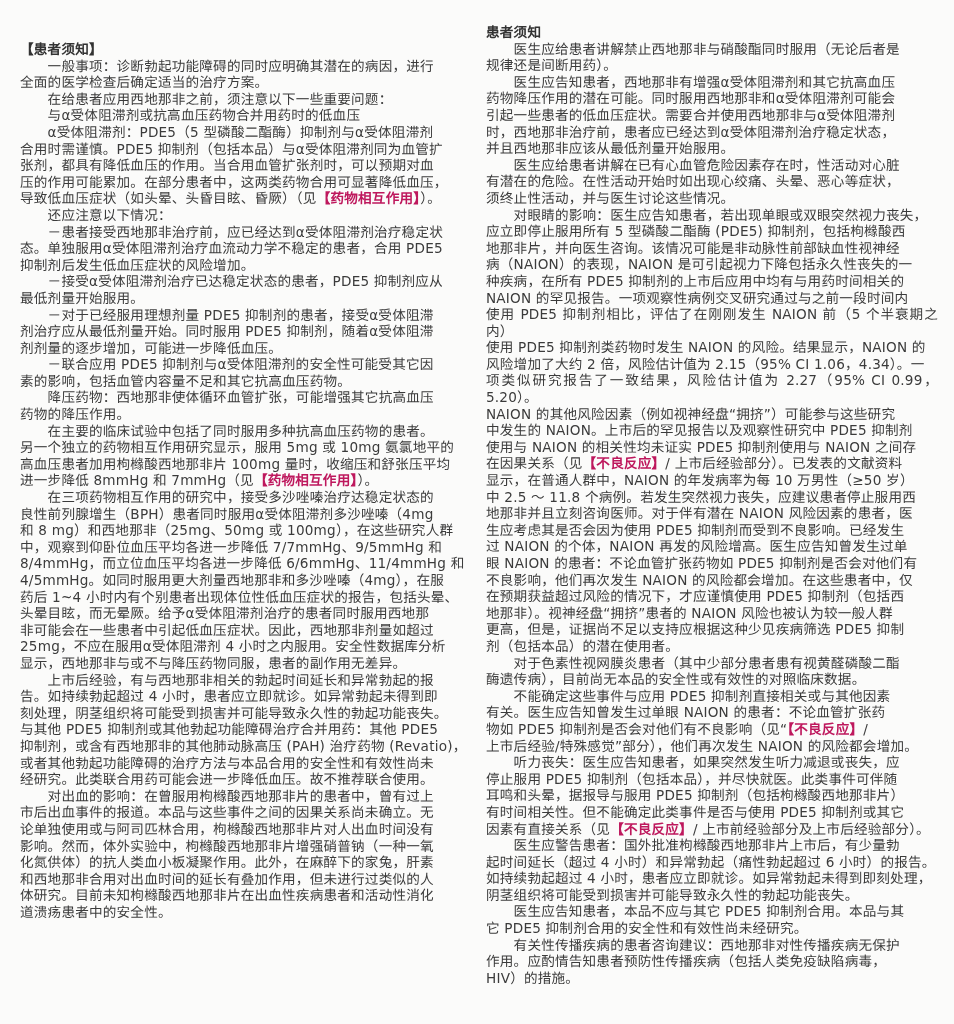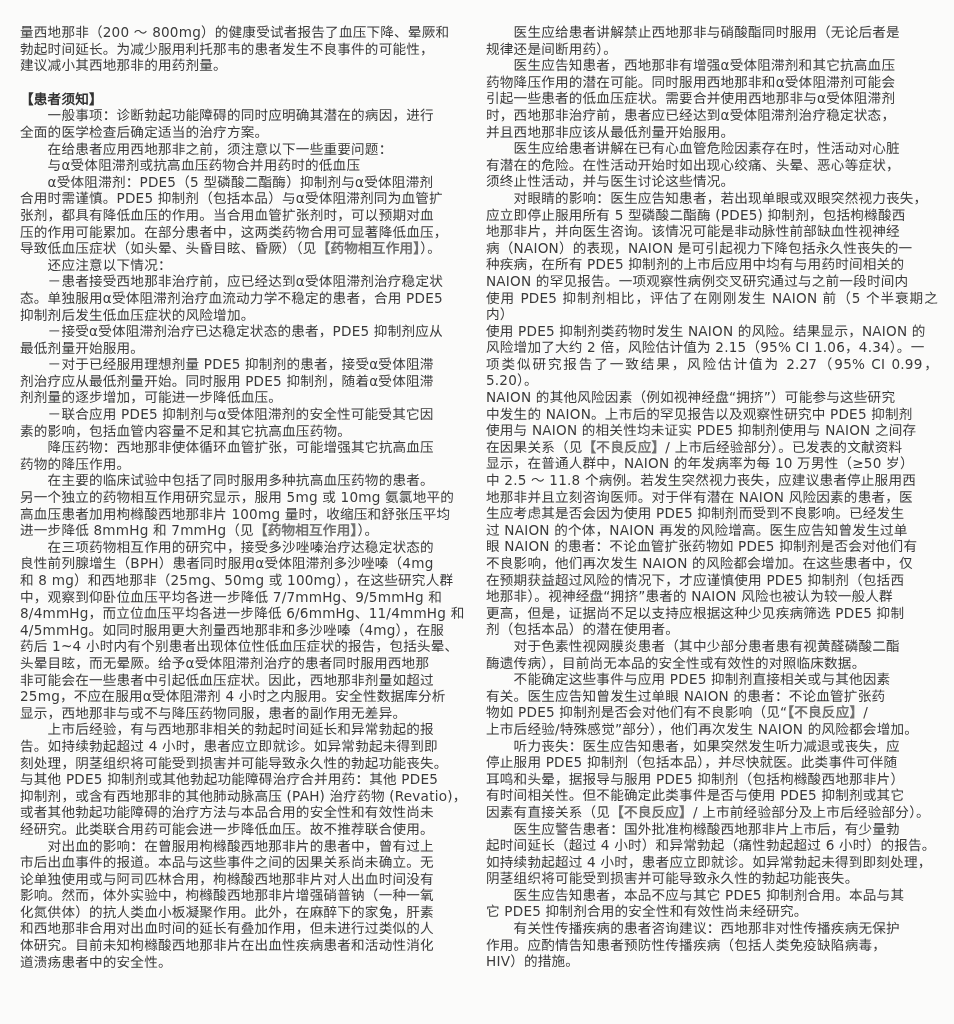--- a/index.html
+++ b/index.html
@@ -36,32 +36,29 @@
   .heading {
     font-weight: bold;
     color: #333333;
     margin: 0;
   }
   .left-heading-gap {
     margin-top: 17px;
   }
   b {
     font-weight: bold;
-    color: #737373;
+    color: #be185d;
   }
 </style>
 </head>
 <body>
 
 <div class="page">
 
   <div class="col">
-    <p class="pre">量西地那非（200 ～ 800mg）的健康受试者报告了血压下降、晕厥和
-勃起时间延长。为减少服用利托那韦的患者发生不良事件的可能性，
-建议减小其西地那非的用药剂量。</p>
     <p class="heading left-heading-gap">【患者须知】</p>
     <p class="pre">　　一般事项：诊断勃起功能障碍的同时应明确其潜在的病因，进行
 全面的医学检查后确定适当的治疗方案。
 　　在给患者应用西地那非之前，须注意以下一些重要问题：
 　　与α受体阻滞剂或抗高血压药物合并用药时的低血压
 　　α受体阻滞剂：PDE5（5 型磷酸二酯酶）抑制剂与α受体阻滞剂
 合用时需谨慎。PDE5 抑制剂（包括本品）与α受体阻滞剂同为血管扩
 张剂，都具有降低血压的作用。当合用血管扩张剂时，可以预期对血
 压的作用可能累加。在部分患者中，这两类药物合用可显著降低血压，
 导致低血压症状（如头晕、头昏目眩、昏厥）（见<b>【药物相互作用】</b>）。
@@ -104,20 +101,21 @@
 市后出血事件的报道。本品与这些事件之间的因果关系尚未确立。无
 论单独使用或与阿司匹林合用，枸橼酸西地那非片对人出血时间没有
 影响。然而，体外实验中，枸橼酸西地那非片增强硝普钠（一种一氧
 化氮供体）的抗人类血小板凝聚作用。此外，在麻醉下的家兔，肝素
 和西地那非合用对出血时间的延长有叠加作用，但未进行过类似的人
 体研究。目前未知枸橼酸西地那非片在出血性疾病患者和活动性消化
 道溃疡患者中的安全性。</p>
   </div>
 
   <div class="col">
+    <p class="heading">患者须知</p>
     <p class="pre">　　医生应给患者讲解禁止西地那非与硝酸酯同时服用（无论后者是
 规律还是间断用药）。
 　　医生应告知患者，西地那非有增强α受体阻滞剂和其它抗高血压
 药物降压作用的潜在可能。同时服用西地那非和α受体阻滞剂可能会
 引起一些患者的低血压症状。需要合并使用西地那非与α受体阻滞剂
 时，西地那非治疗前，患者应已经达到α受体阻滞剂治疗稳定状态，
 并且西地那非应该从最低剂量开始服用。
 　　医生应给患者讲解在已有心血管危险因素存在时，性活动对心脏
 有潜在的危险。在性活动开始时如出现心绞痛、头晕、恶心等症状，
 须终止性活动，并与医生讨论这些情况。

